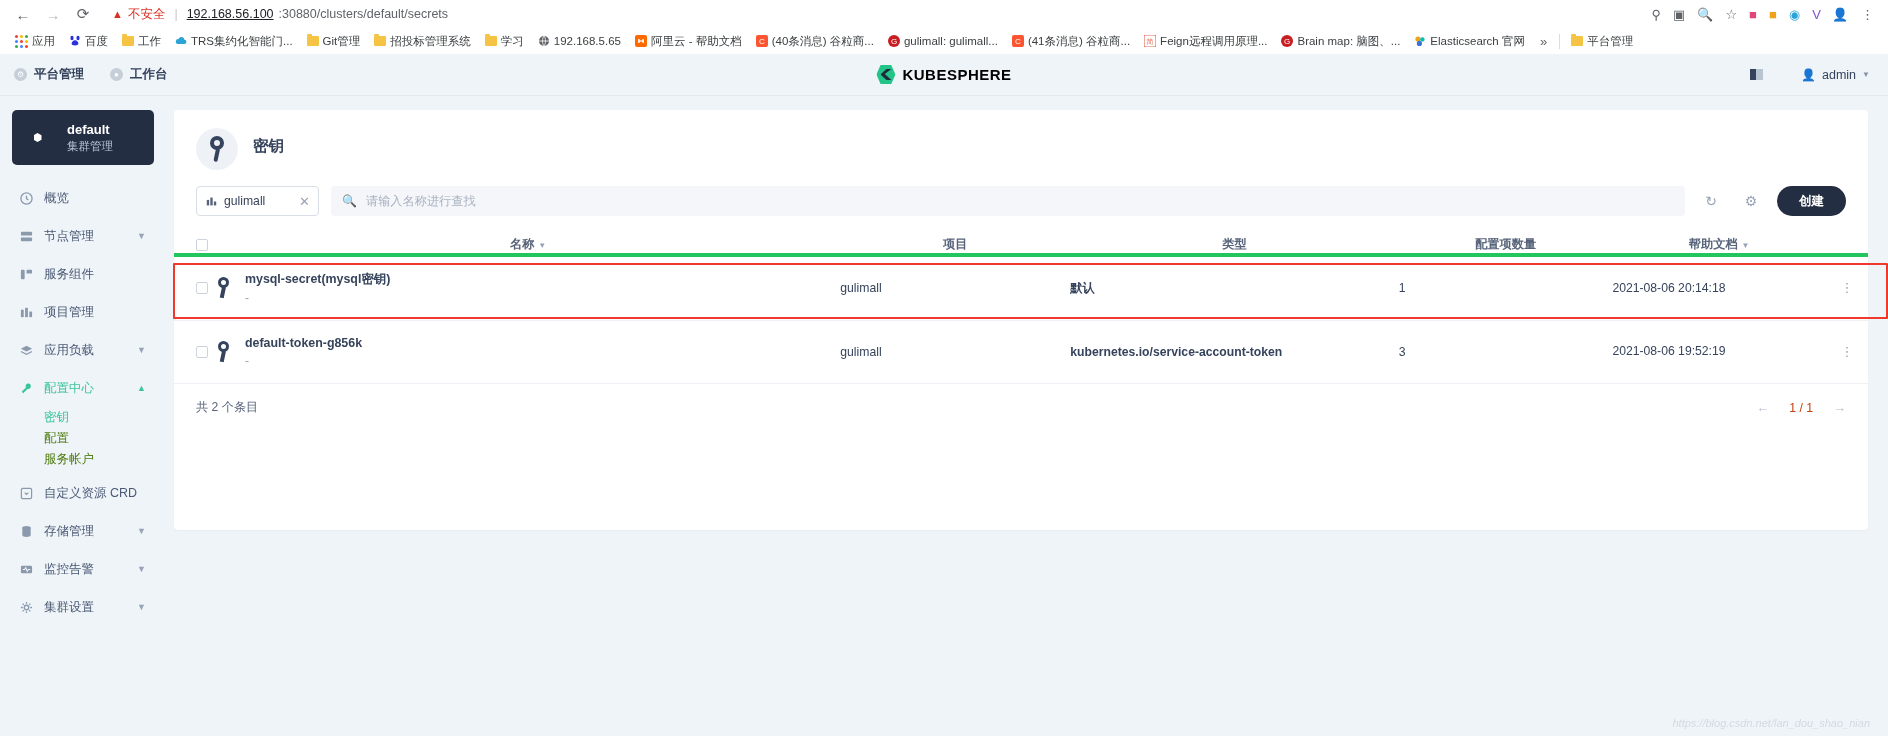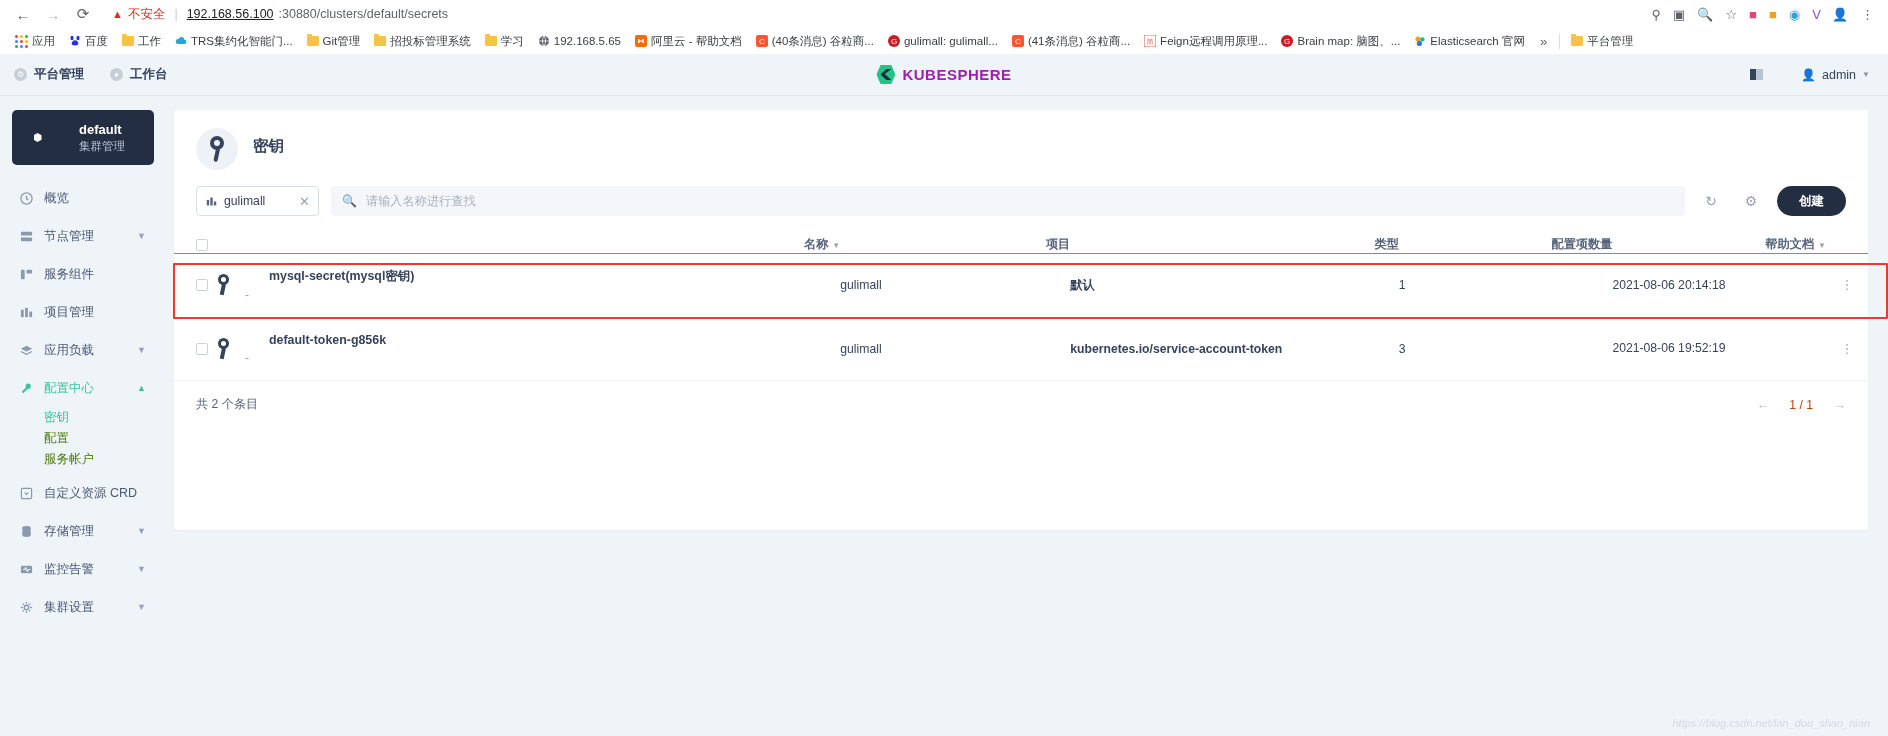--- a/index.html
+++ b/index.html
@@ -87,21 +87,21 @@
     width: 19px; height: 19px; background: #22c487;
     clip-path: polygon(22% 0, 78% 0, 100% 50%, 78% 100%, 22% 100%, 0 50%);
     position: relative;
   }
   .brand-mark::after {
     content:''; position:absolute; left:4px; top:4px; width:11px; height:11px;
     background:#1f2a3d;
     clip-path: polygon(100% 0, 40% 45%, 100% 100%, 55% 100%, 0 50%, 55% 0);
   }
   .brand-text {
-    font-size: 15px; font-weight: 700; color: #a21caf; letter-spacing: .5px;
+    font-size: 15px; font-weight: 700; color: #000000; letter-spacing: .5px;
   }
   .hdr-right {
     margin-left: auto; display: flex; align-items: center;
     gap: 38px; padding-right: 18px;
   }
   .hdr-square {
     width: 13px; height: 11px; display:flex;
   }
   .hdr-square i:first-child { width: 6px; background:#36435c; }
   .hdr-square i:last-child { width: 7px; background:#b9c4d2; }
@@ -109,21 +109,21 @@
   .user-av { font-size: 12px; color:#8794a7; }
   .caret-sm { font-size: 8px; color:#8794a7; }
 
   
   .layout { display: flex; height: calc(736px - 28px - 26px - 42px); background: #eff4f9; }
 
   
   .sidebar { width: 166px; flex: none; padding: 14px 12px 0 12px; }
   .cluster-card {
     background: #242e42; border-radius: 5px; height: 55px;
-    display: flex; align-items: center; gap: 29px; padding: 0 13px;
+    display: flex; align-items: center; gap: 17px; padding: 0 13px;
     margin-bottom: 14px;
   }
   .cluster-ico {
     width: 25px; height: 27px; flex: none; position: relative;
   }
   .cube {
     width: 24px; height: 26px;
     background: #fff;
     clip-path: polygon(50% 0, 100% 26%, 100% 74%, 50% 100%, 0 74%, 0 26%);
     position: relative;
@@ -208,22 +208,22 @@
   .tb-btn { width: 28px; height: 28px; display:flex; align-items:center; justify-content:center; color:#97a3b6; font-size: 14px; }
   .create-btn {
     height: 30px; background: #242e42; color:#fff; font-size: 12.5px; font-weight:700;
     border-radius: 16px; padding: 0 22px; display:flex; align-items:center;
     border: none;
   }
 
   
   .tbl { width: 100%; border-collapse: collapse; table-layout: fixed; }
   .tbl th {
-    text-align: right; font-size: 12.2px; font-weight: 700; color: #57637a;
-    padding: 6px 0 0 0; border-bottom: 1px solid #22c55e;
+    text-align: center; font-size: 12.2px; font-weight: 700; color: #57637a;
+    padding: 6px 0 0 0; border-bottom: 4px solid #22c55e;
   }
   .tbl td {
     font-size: 12.2px; color: #36435c; padding: 13px 0;
     border-bottom: 1px solid #eef1f5; vertical-align: middle;
   }
   .col-cb { width: 42px; padding-left: 22px !important; }
   .col-name { width: 38%; }
   .col-proj { width: 14%; }
   .col-type { width: 20%; font-weight: bold; }
   .col-count { width: 13%; }
@@ -236,21 +236,21 @@
   .name-cell { display:flex; align-items:center; gap: 13px; }
   .row-key { width: 16px; height: 22px; position: relative; flex:none; }
   .row-key .ring {
     position:absolute; top:0; left:2px; width:11px; height:11px;
     border-radius:50%; border:3.5px solid #36435c;
   }
   .row-key .stem {
     position:absolute; top:10px; left:6px; width:3.5px; height:11px;
     background:#36435c; transform: rotate(12deg); transform-origin: top center;
   }
-  .name-main { font-size: 12.4px; font-weight: 700; color: #36435c; line-height: 1.5; margin-left: 24px; }
+  .name-main { font-size: 12.4px; font-weight: 700; color: #36435c; line-height: 1.5; }
   .name-sub { font-size: 12px; color: #97a3b6; line-height: 1.5; }
   .sort-caret { font-size: 8px; color:#97a3b6; margin-left: 4px; }
   .more-dots { color:#97a3b6; font-size: 13px; letter-spacing: 0; line-height: 6px; text-align:center; }
   .time-cell { line-height: 1.55; }
   .hl-box {
     position: absolute; border: 2px solid #f1382d; border-radius: 1px;
     pointer-events: none;
   }
 
   .tbl-foot {

